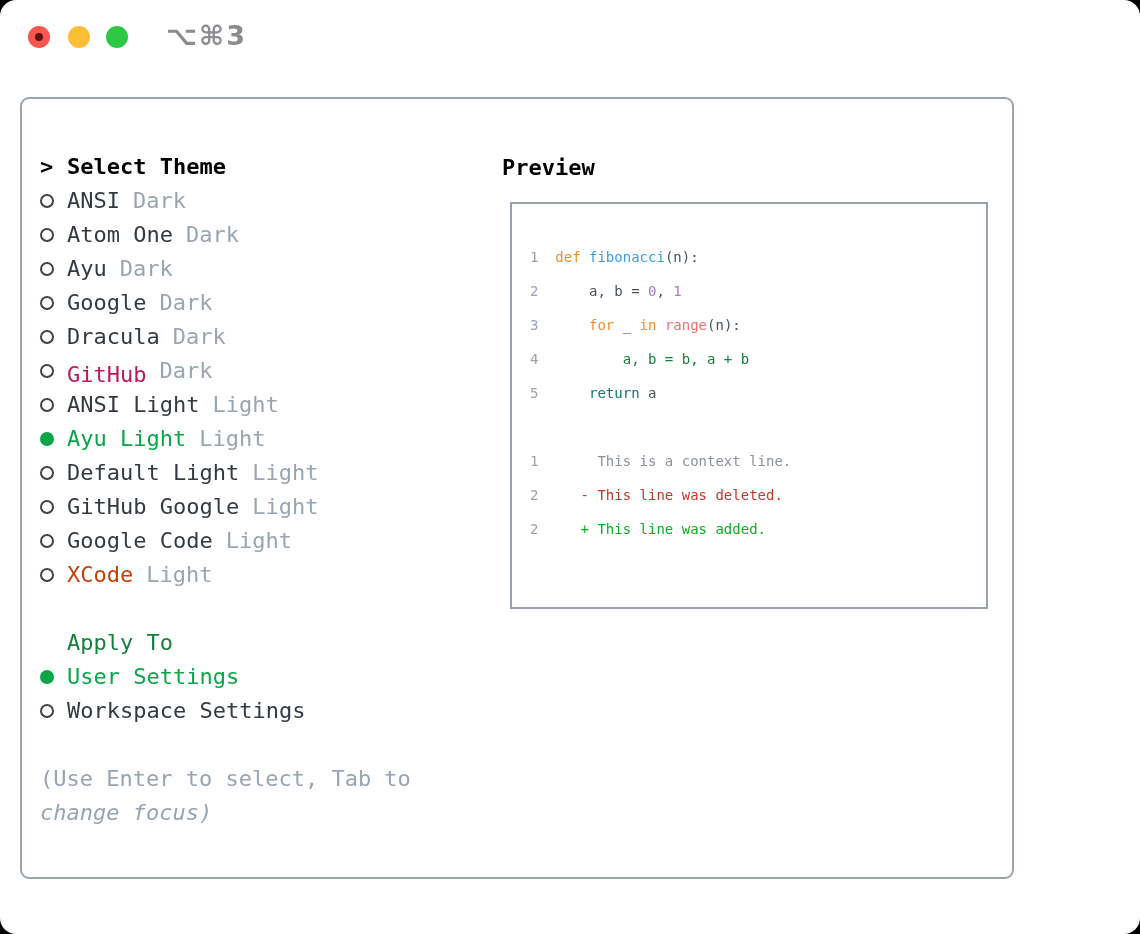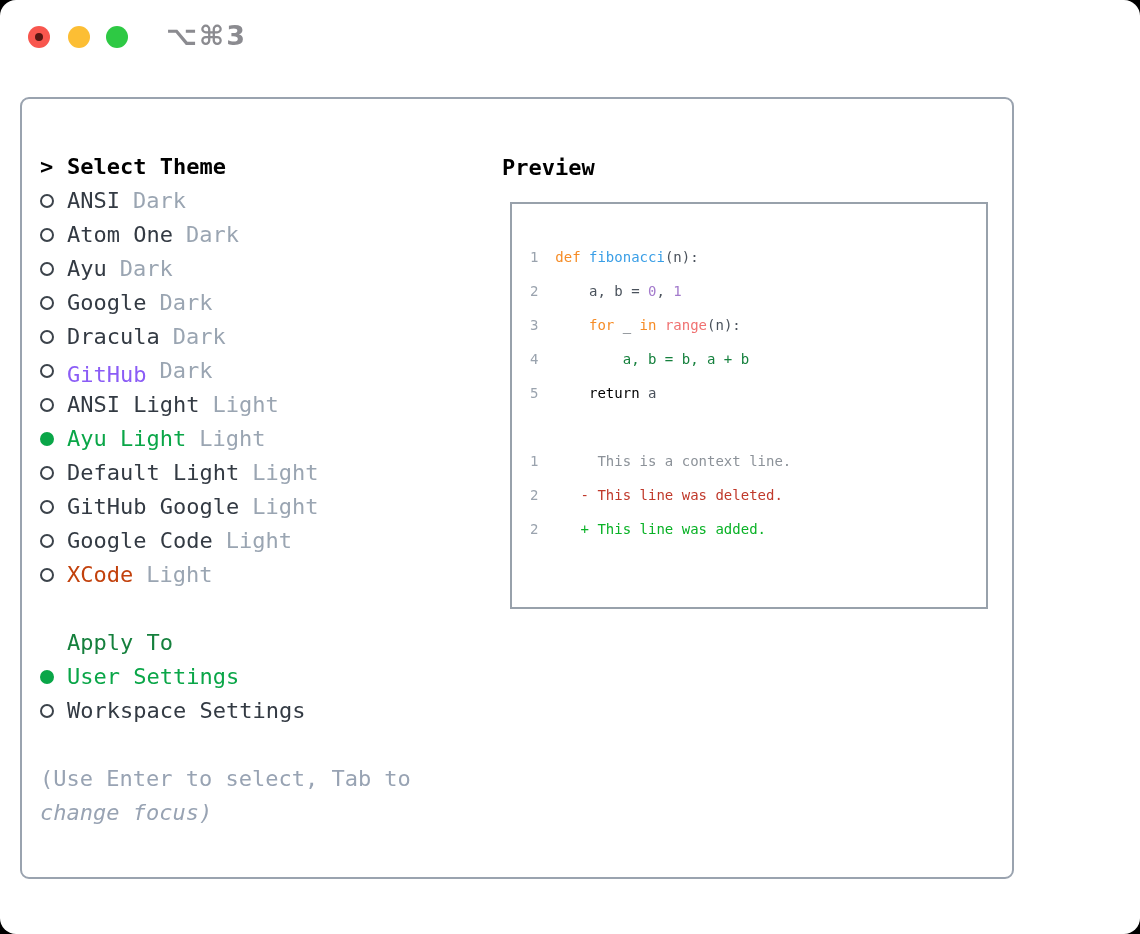--- a/index.html
+++ b/index.html
@@ -71,21 +71,21 @@
         <span class="bullet-slot"><span class="pointer">&gt;</span></span>
         <span class="hdr">Select Theme</span>
       </div>
 
       <div id="theme-list">
           <div class="row"><span class="bullet-slot"><span class="radio"></span></span><span style="color: rgb(51, 58, 67);">ANSI</span><span class="variant" style="color: rgb(154, 165, 178);">Dark</span></div>
           <div class="row"><span class="bullet-slot"><span class="radio"></span></span><span style="color: rgb(51, 58, 67);">Atom One</span><span class="variant" style="color: rgb(154, 165, 178);">Dark</span></div>
           <div class="row"><span class="bullet-slot"><span class="radio"></span></span><span style="color: rgb(51, 58, 67);">Ayu</span><span class="variant" style="color: rgb(154, 165, 178);">Dark</span></div>
           <div class="row"><span class="bullet-slot"><span class="radio"></span></span><span style="color: rgb(51, 58, 67);">Google</span><span class="variant" style="color: rgb(154, 165, 178);">Dark</span></div>
           <div class="row"><span class="bullet-slot"><span class="radio"></span></span><span style="color: rgb(51, 58, 67);">Dracula</span><span class="variant" style="color: rgb(154, 165, 178);">Dark</span></div>
-          <div class="row"><span class="bullet-slot"><span class="radio"></span></span><span style="color: #8b5cf6; margin-top: 8px;">GitHub</span><span class="variant" style="color: rgb(154, 165, 178);">Dark</span></div>
+          <div class="row"><span class="bullet-slot"><span class="radio"></span></span><span style="color: #be185d; margin-top: 8px;">GitHub</span><span class="variant" style="color: rgb(154, 165, 178);">Dark</span></div>
           <div class="row"><span class="bullet-slot"><span class="radio"></span></span><span style="color: rgb(51, 58, 67);">ANSI Light</span><span class="variant" style="color: rgb(154, 165, 178);">Light</span></div>
           <div class="row"><span class="bullet-slot"><span class="radio" style="background: rgb(10, 166, 72); border-color: rgb(10, 166, 72);"></span></span><span style="color: rgb(10, 166, 72);">Ayu Light</span><span class="variant" style="color: rgb(154, 165, 178);">Light</span></div>
           <div class="row"><span class="bullet-slot"><span class="radio"></span></span><span style="color: rgb(51, 58, 67);">Default Light</span><span class="variant" style="color: rgb(154, 165, 178);">Light</span></div>
           <div class="row"><span class="bullet-slot"><span class="radio"></span></span><span style="color: rgb(51, 58, 67);">GitHub Google</span><span class="variant" style="color: rgb(154, 165, 178);">Light</span></div>
           <div class="row"><span class="bullet-slot"><span class="radio"></span></span><span style="color: rgb(51, 58, 67);">Google Code</span><span class="variant" style="color: rgb(154, 165, 178);">Light</span></div>
           <div class="row"><span class="bullet-slot"><span class="radio"></span></span><span style="color: #c2410c;">XCode</span><span class="variant" style="color: rgb(154, 165, 178);">Light</span></div>
         </div>
 
       <div class="spacer"></div>
 
@@ -106,21 +106,21 @@
     </div>
 
     <div class="preview-title">Preview</div>
 
     <div class="preview-box">
       <div class="code" id="preview-lines">
           <div class="code-line"><span class="gutter" style="color: rgb(154, 163, 174);">1</span><span style="color: rgb(246, 140, 38);">def</span><span style="color: rgb(74, 82, 92);"> </span><span style="color: rgb(57, 158, 230);">fibonacci</span><span style="color: rgb(74, 82, 92);">(n):</span></div>
           <div class="code-line"><span class="gutter" style="color: rgb(154, 163, 174);">2</span><span style="color: rgb(74, 82, 92);">    a, b = </span><span style="color: rgb(163, 122, 204);">0</span><span style="color: rgb(74, 82, 92);">, </span><span style="color: rgb(163, 122, 204);">1</span></div>
           <div class="code-line"><span class="gutter" style="color: rgb(154, 163, 174);">3</span><span style="color: rgb(74, 82, 92);">    </span><span style="color: rgb(246, 140, 38);">for</span><span style="color: rgb(74, 82, 92);"> _ </span><span style="color: rgb(246, 140, 38);">in</span><span style="color: rgb(74, 82, 92);"> </span><span style="color: rgb(240, 113, 113);">range</span><span style="color: rgb(74, 82, 92);">(n):</span></div>
           <div class="code-line"><span class="gutter" style="color: rgb(154, 163, 174);">4</span><span style="color: #15803d;">        a, b = b, a + b</span></div>
-          <div class="code-line"><span class="gutter" style="color: rgb(154, 163, 174);">5</span><span style="color: rgb(74, 82, 92);">    </span><span style="color: #000000; text-align: center;">return</span><span style="color: rgb(74, 82, 92);"> a</span></div>
+          <div class="code-line"><span class="gutter" style="color: rgb(154, 163, 174);">5</span><span style="color: rgb(74, 82, 92);">    </span><span style="color: #0f766e; text-align: center;">return</span><span style="color: rgb(74, 82, 92);"> a</span></div>
           <div class="code-line"><span class="gutter" style="color: rgb(154, 163, 174);"></span></div>
           <div class="code-line"><span class="gutter" style="color: rgb(154, 163, 174);">1</span><span style="color: rgb(140, 146, 153);">     This is a context line.</span></div>
           <div class="code-line"><span class="gutter" style="color: rgb(154, 163, 174);">2</span><span style="color: rgb(192, 57, 43);">   - This line was deleted.</span></div>
           <div class="code-line"><span class="gutter" style="color: rgb(154, 163, 174);">2</span><span style="color: rgb(9, 178, 38);">   + This line was added.</span></div>
         </div>
     </div>
 
   </div>
 </div>
 

